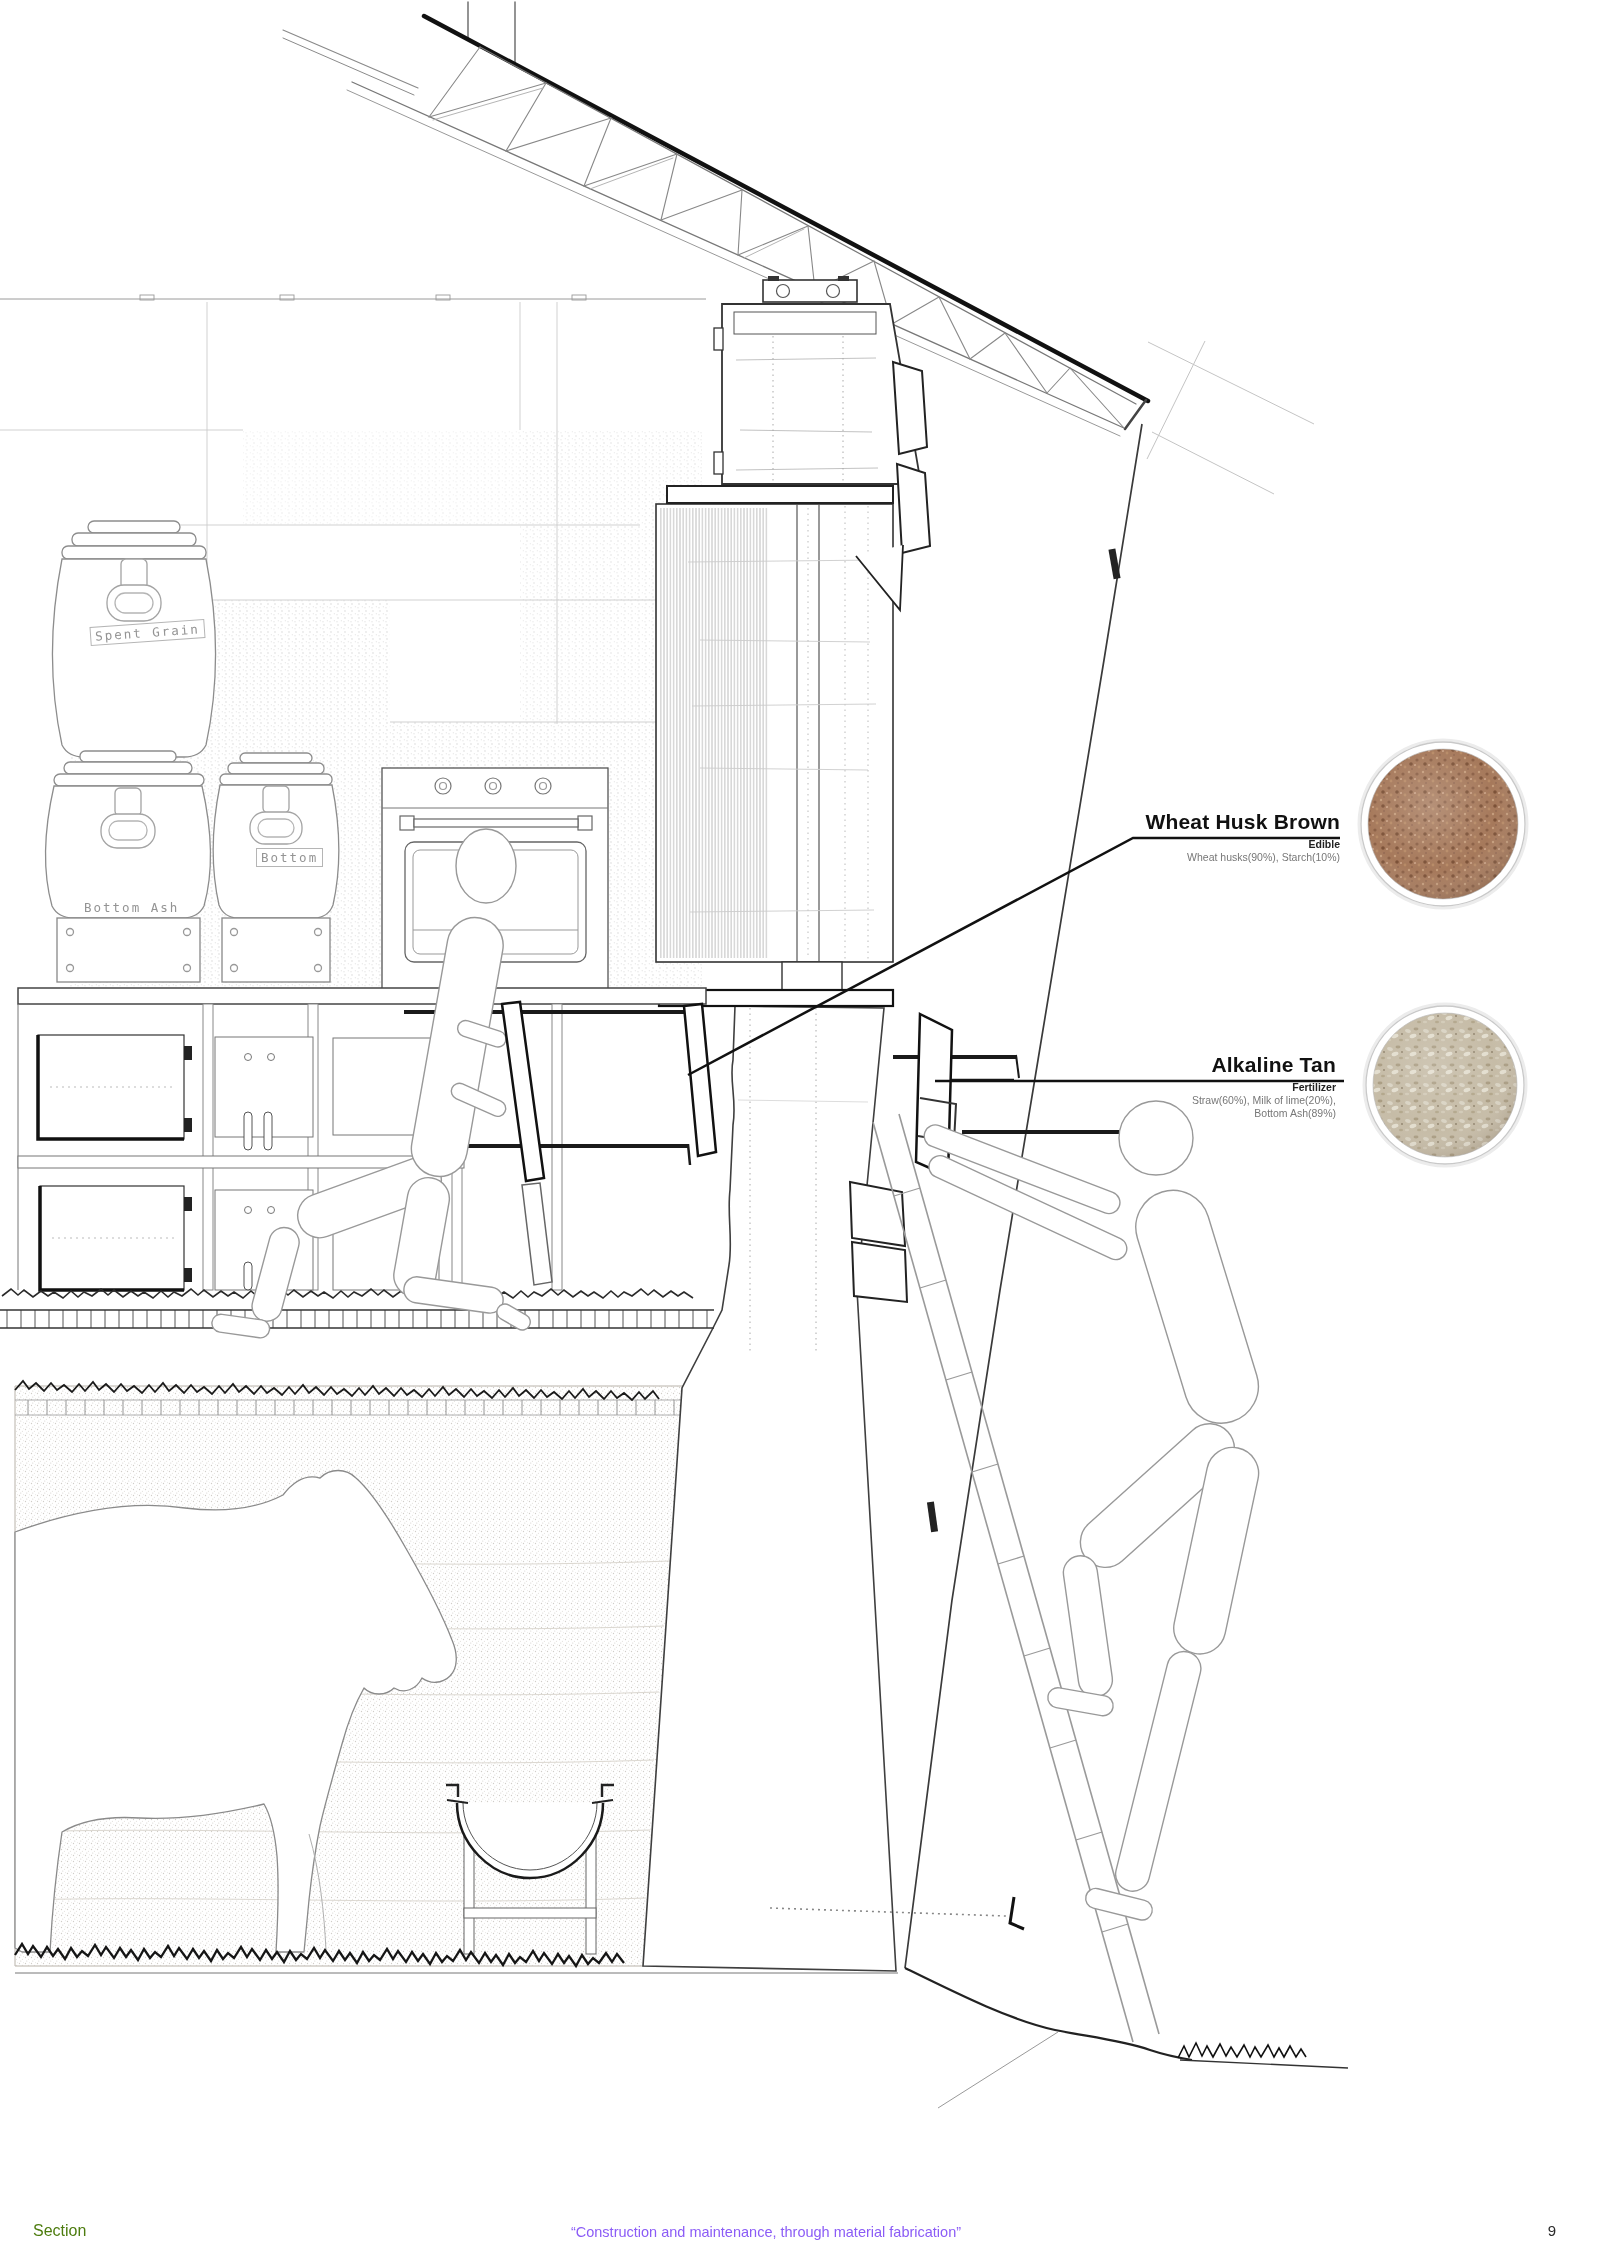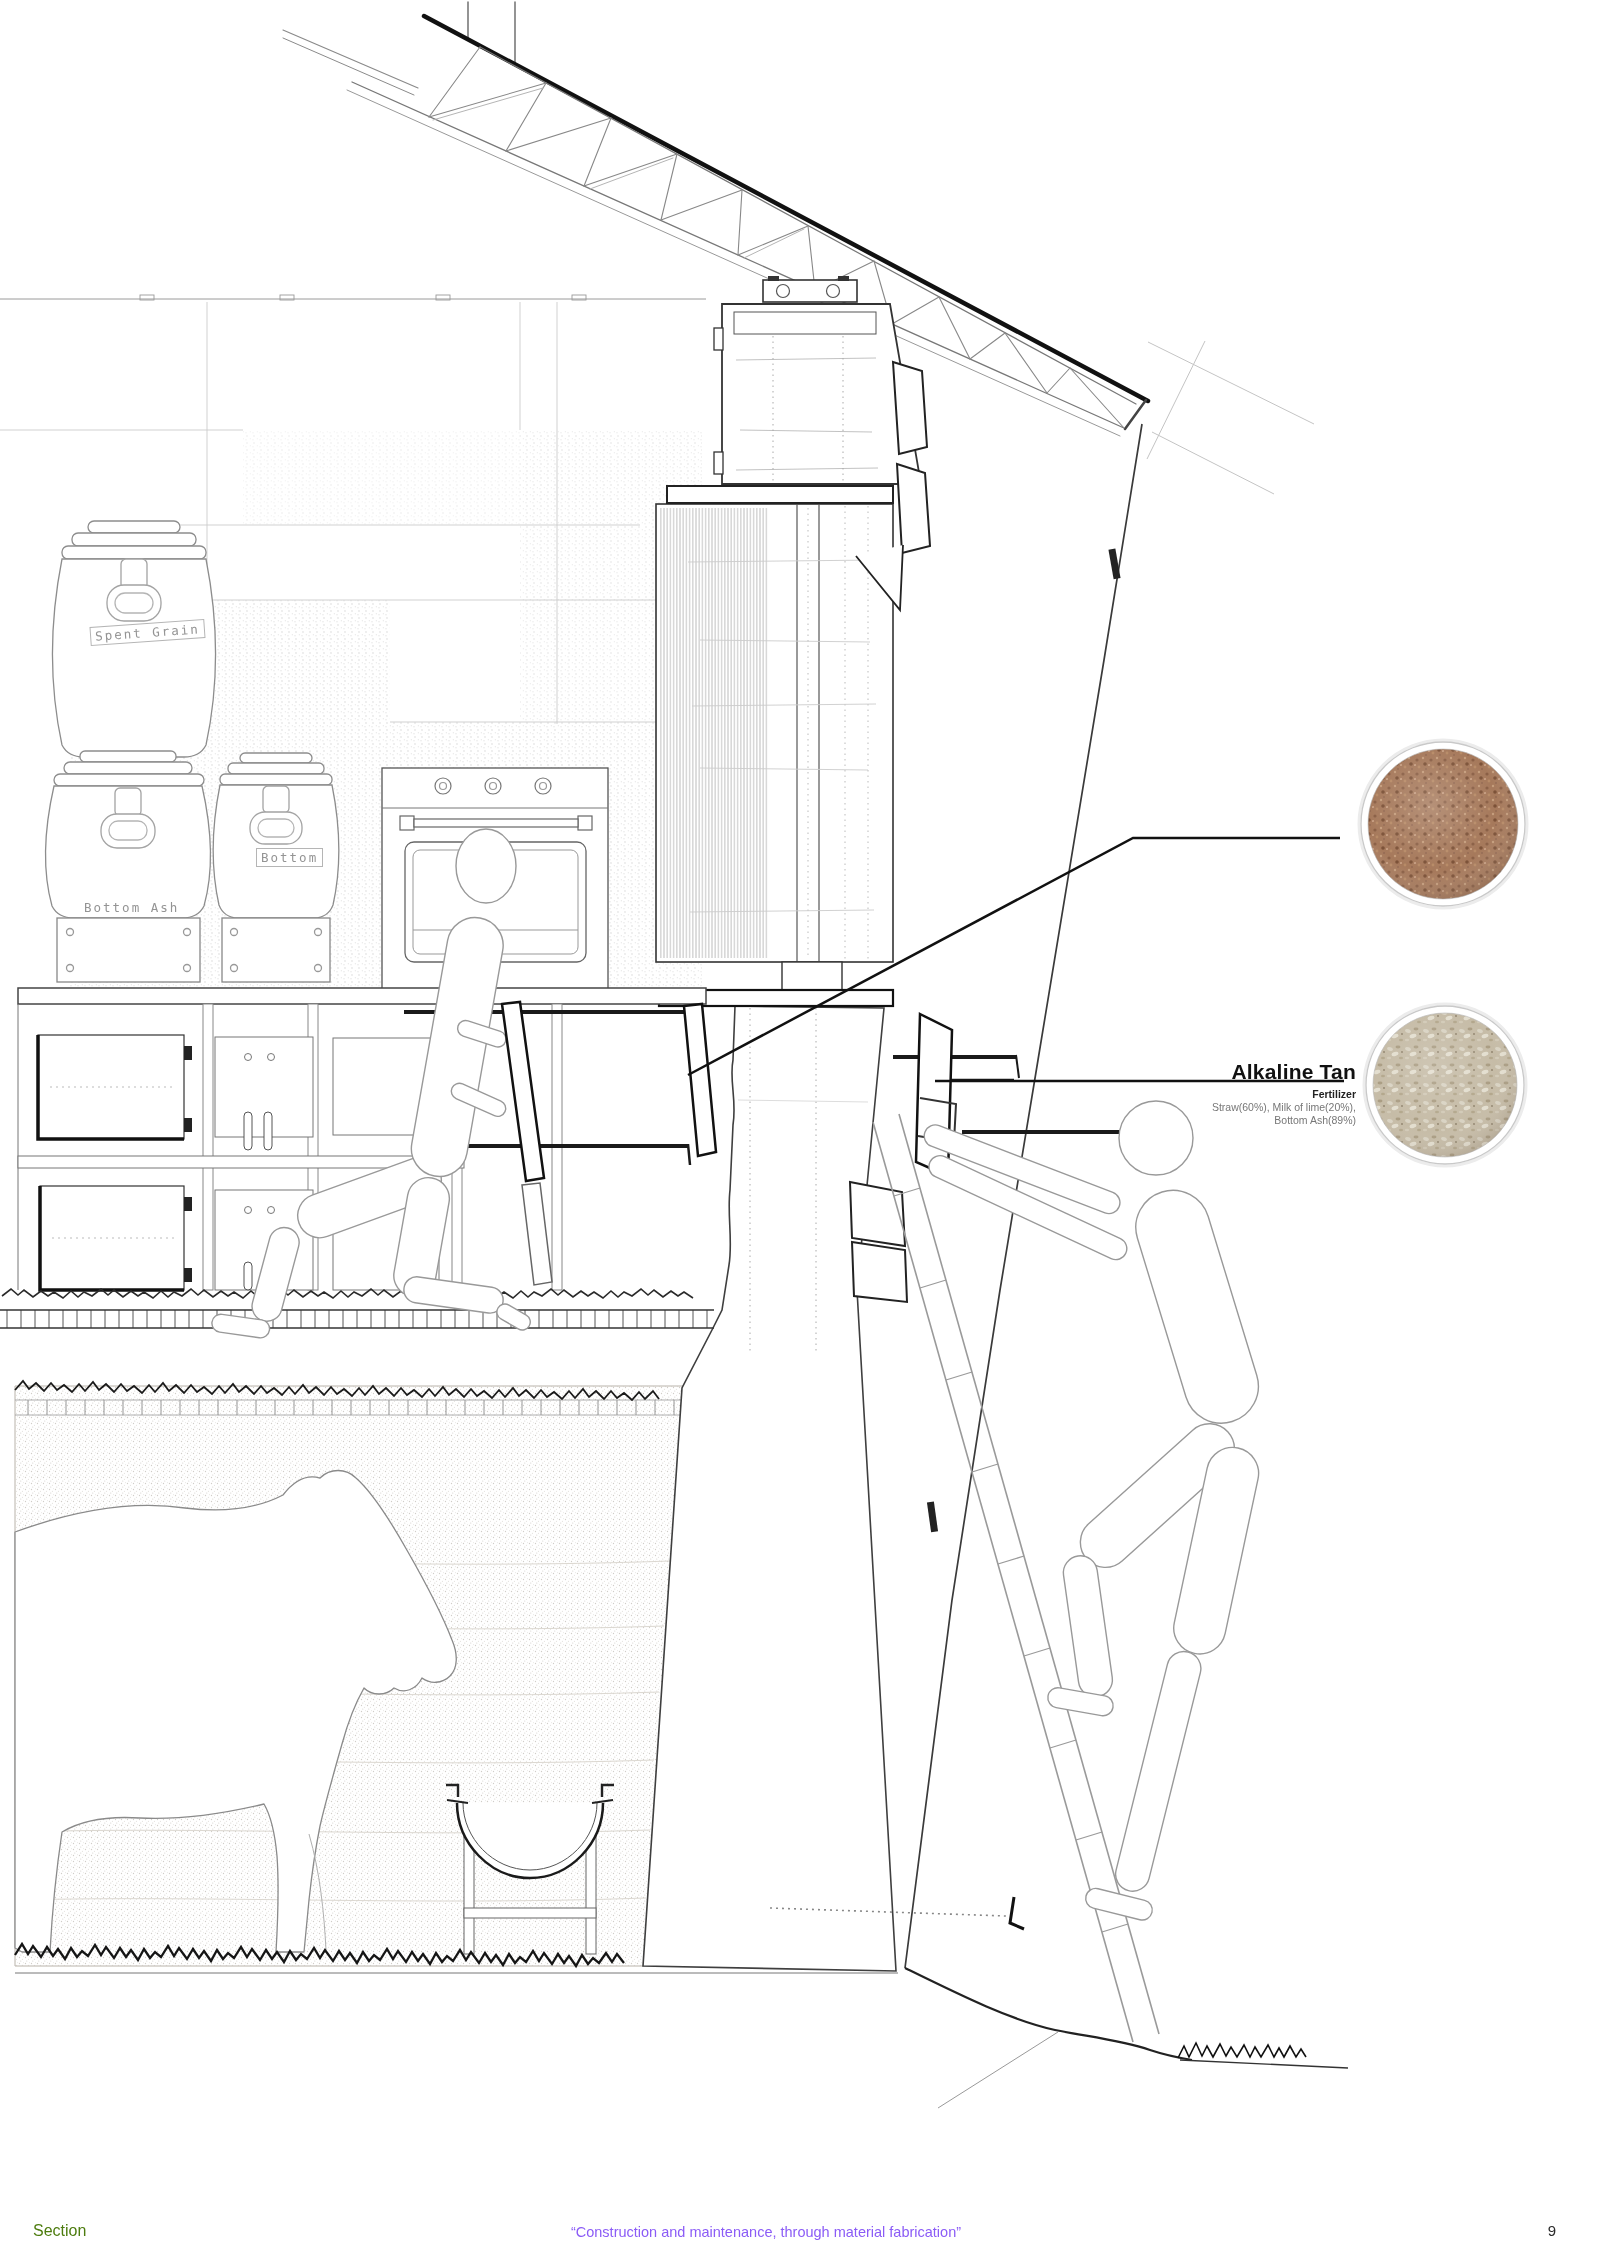--- a/index.html
+++ b/index.html
@@ -488,22 +488,27 @@
     <circle cx="1445" cy="1085" r="79" fill="#ffffff" stroke="#c9c9c9" stroke-width="1.3"></circle>
     <circle cx="1445" cy="1085" r="72" fill="url(#tanGrain)" stroke="#b5b5b5" stroke-width=".6"></circle>
     <circle cx="1445" cy="1085" r="72" fill="url(#swatchShade)" opacity=".8"></circle>
   </g>
 </svg>
 
 <div class="barrel-label boxed" style="left:90px;top:623px;transform:rotate(-4deg);">Spent Grain</div>
 <div class="barrel-label" style="left:84px;top:900px;">Bottom Ash</div>
 <div class="barrel-label boxed" style="left:256px;top:848px;">Bottom</div>
 
-
-<div class="mat-label" style="right:244px;top:1053px;width:420px;margin-top:7px;">
+<div class="mat-label" style="right:260px;top:810px;width:420px;">
+  <div class="mat-title">Wheat Husk Brown</div>
+  <div class="mat-sub">Edible</div>
+  <div class="mat-comp">Wheat husks(90%), Starch(10%)</div>
+</div>
+
+<div class="mat-label" style="right:264px;top:1053px;width:420px;">
   <div class="mat-title">Alkaline Tan</div>
   <div class="mat-sub">Fertilizer</div>
   <div class="mat-comp">Straw(60%), Milk of lime(20%),</div>
   <div class="mat-comp">Bottom Ash(89%)</div>
 </div>
 
 <div class="footer footer-left">Section</div>
 <div class="footer footer-center">“Construction and maintenance, through material fabrication”</div>
 <div class="footer footer-page">9</div>
 

